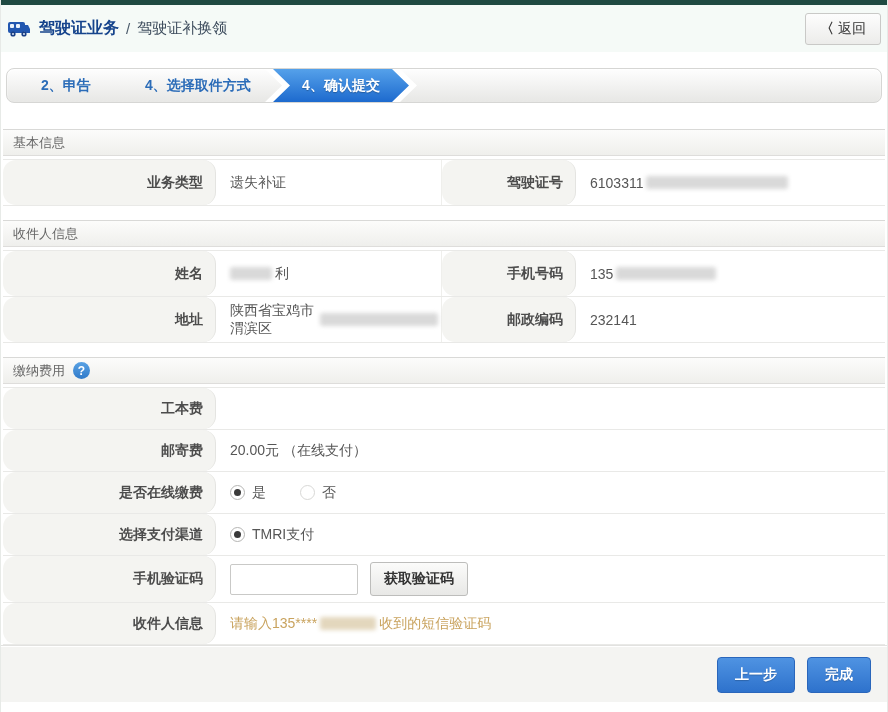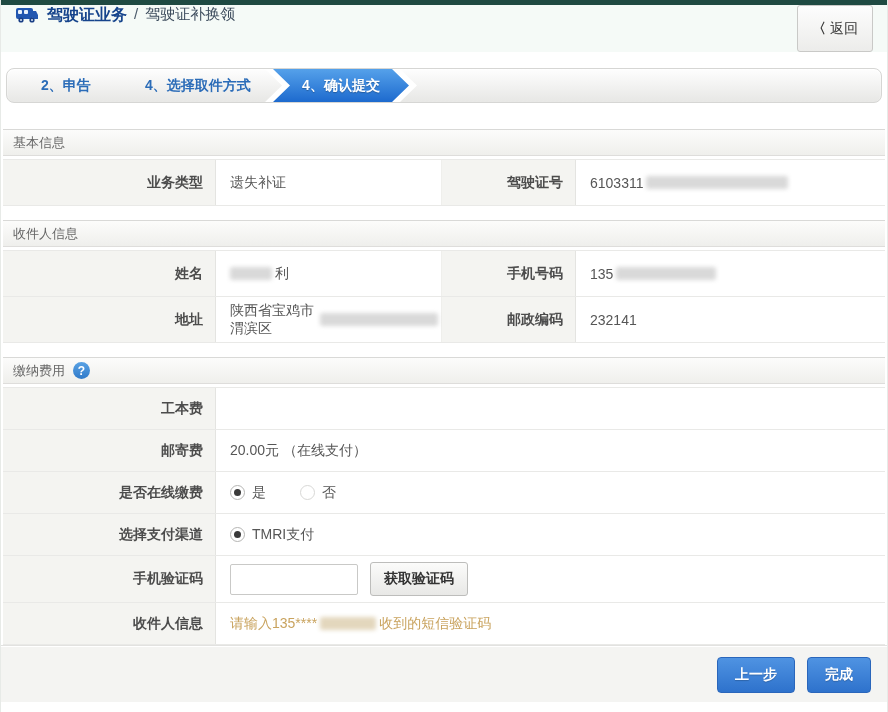--- a/index.html
+++ b/index.html
@@ -4,21 +4,21 @@
 <style>
   * { margin:0; padding:0; box-sizing:border-box; }
   html,body { width:888px; height:712px; }
   body { font-family:"Liberation Sans","DejaVu Sans",sans-serif; background:#fdfdfc; color:#555; font-size:14px; }
   .page { width:888px; height:712px; background:#fff; border-left:1px solid #e7eae7; border-right:1px solid #e7eae7; position:relative; overflow:hidden; }
 
   
   .topbar { height:5px; background:#1f4a42; }
 
   
-  .header { height:47px; background:#f5faf7; display:flex; padding:0 14px; }
+  .header { height:47px; background:#f5faf7; display:flex; align-items:center; padding:0 6px; }
   .logo { width:24px; height:20px; margin-right:8px; flex:0 0 auto; }
   .header-title { font-size:16px; font-weight:bold; color:#16448c; }
   .header-sep { margin:0 7px; color:#4a5a6a; font-size:15px; }
   .header-sub { font-size:15px; color:#3c4b5c; }
   .back-btn { margin-left:auto; background:linear-gradient(#fdfdfd,#ececea); border:1px solid #c9c9c7; border-radius:3px; padding:6px 14px; font-size:14px; color:#333; cursor:pointer; font-family:inherit; }
   .back-btn .chev { margin-right:4px; font-weight:bold; }
 
   
   .stepbar-wrap { padding:16px 5px 0 5px; }
   .stepbar { height:35px; border:1px solid #d6d6d4; border-radius:8px; background:linear-gradient(#fefefe,#e7e7e5); display:flex; align-items:stretch; overflow:hidden; box-shadow:inset 0 1px 2px rgba(255,255,255,.9); }
@@ -36,21 +36,21 @@
   
   .content { padding:26px 2px 0 2px; }
   .section-header { height:27px; background:linear-gradient(#fcfcfb,#efefec); border-top:1px solid #d9d9d7; border-bottom:1px solid #dedddb; display:flex; align-items:center; padding-left:10px; font-size:13px; color:#666; }
   .help-icon { width:17px; height:17px; margin-left:8px; border-radius:50%; background:linear-gradient(#5aa2e4,#2f7ac9); color:#fff; font-size:12px; font-weight:bold; display:flex; align-items:center; justify-content:center; cursor:pointer; }
   .gap-lg { height:14px; }
   .gap-sm { height:4px; }
 
   
   .row2 { display:grid; grid-template-columns:213px 226px 134px 1fr; border-bottom:1px solid #e9e9e7; border-top:1px solid #e9e9e7; margin-top:-1px; }
   .row1 { display:grid; grid-template-columns:213px 1fr; border-bottom:1px solid #e9e9e7; border-top:1px solid #e9e9e7; margin-top:-1px; }
-  .cell-label { background:#f4f4f1; display:flex; align-items:center; justify-content:flex-end; padding-right:12px; font-weight:bold; color:#4c4c4c; min-height:45px; border-right:1px solid #e4e4e1; }
+  .cell-label { background:#f4f4f1; display:flex; align-items:center; justify-content:flex-end; padding-right:12px; font-weight:bold; color:#4c4c4c; min-height:45px; border-right:1px solid #e4e4e1;border-radius:13px; }
   .row1 .cell-label { min-height:41px; }
   .cell-value { background:#fff; display:flex; align-items:center; padding-left:14px; color:#565656; border-right:1px solid #efefec; }
   .row2 .cell-value:last-child, .row1 .cell-value:last-child { border-right:none; }
 
   .blur { display:inline-block; height:13px; background:#d9d9d9; border-radius:2px; filter:blur(2px); vertical-align:middle; margin:0 3px; }
 
   
   .radio { width:15px; height:15px; border-radius:50%; border:1px solid #b5b5b3; background:#fff; display:inline-flex; align-items:center; justify-content:center; margin-right:7px; cursor:pointer; }
   .radio .dot { width:7px; height:7px; border-radius:50%; background:#3a3a3a; }
   .radio.off { border-color:#d8d8d6; }

